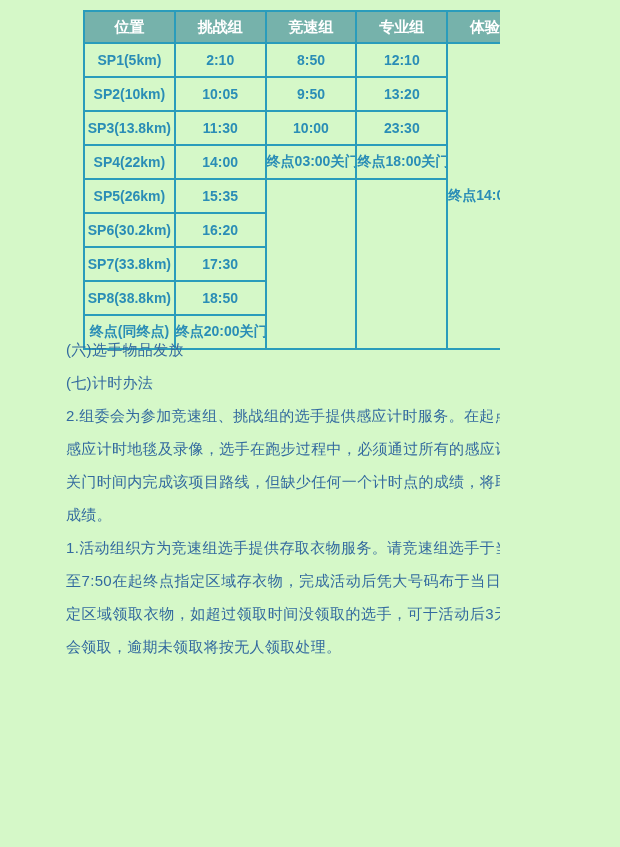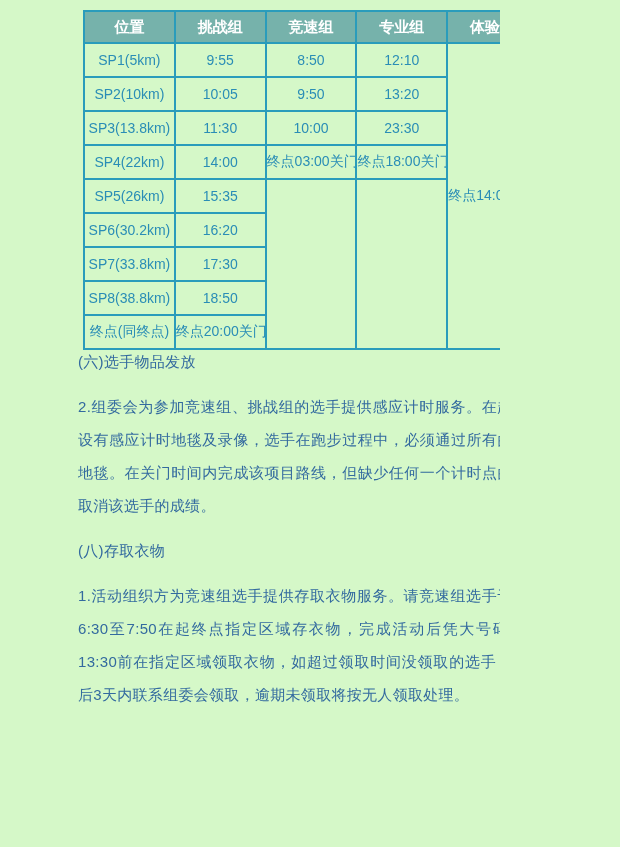--- a/index.html
+++ b/index.html
@@ -13,52 +13,52 @@
   }
   .page{position:relative;width:500px;height:847px;overflow:hidden;background:var(--bg);}
   table.schedule{
     position:absolute;left:83px;top:10px;width:456px;
     border-collapse:collapse;table-layout:fixed;text-align:center;
   }
   table.schedule th{
     background:var(--header-bg);color:var(--header-text);
     font-size:15px;font-weight:bold;height:30px;
   }
-  table.schedule td{height:32px;color:var(--cell-text);font-size:14px;font-weight:400;}
+  table.schedule td{height:32px;color:var(--cell-text);font-size:14px;font-weight:700;}
   table.schedule th,table.schedule td{
     border:2px solid var(--table-border);padding:0;overflow:hidden;white-space:nowrap;
   }
   td.small{font-size:12.5px;}
   td.vspan{vertical-align:middle;}
   .content{
     position:absolute;left:66px;top:333px;width:521px;
     color:var(--body-text);font-size:15px;line-height:33px;
     font-weight:500;text-align:justify;letter-spacing:0.3px;
   }
-  .content p{margin:12px;}
+  .content p{margin:0;}
 </style>
 </head>
 <body>
 
 <div class="page">
 
   <table class="schedule">
     <thead>
       <tr>
         <th>位置</th>
         <th>挑战组</th>
         <th>竞速组</th>
         <th>专业组</th>
         <th>体验组</th>
       </tr>
     </thead>
     <tbody>
       <tr>
         <td>SP1(5km)</td>
-        <td>9:55</td>
+        <td>2:10</td>
         <td>8:50</td>
         <td>12:10</td>
         <td class="small vspan" rowspan="9">终点14:00关门</td>
       </tr>
       <tr>
         <td>SP2(10km)</td>
         <td>10:05</td>
         <td>9:50</td>
         <td>13:20</td>
       </tr>
@@ -94,18 +94,18 @@
       </tr>
       <tr>
         <td>终点(同终点)</td>
         <td class="small">终点20:00关门</td>
       </tr>
     </tbody>
   </table>
 
   <div class="content">
     <p>(六)选手物品发放</p>
+    <p>(七)计时办法</p>
     <p>2.组委会为参加竞速组、挑战组的选手提供感应计时服务。在起点、终点设有感应计时地毯及录像，选手在跑步过程中，必须通过所有的感应计时地毯。在关门时间内完成该项目路线，但缺少任何一个计时点的成绩，将取消该选手的成绩。</p>
-    <p>(八)存取衣物</p>
     <p>1.活动组织方为竞速组选手提供存取衣物服务。请竞速组选手于当日上午6:30至7:50在起终点指定区域存衣物，完成活动后凭大号码布于当日13:30前在指定区域领取衣物，如超过领取时间没领取的选手，可于活动后3天内联系组委会领取，逾期未领取将按无人领取处理。</p>
   </div>
 
 </div>
 
 </body></html>

